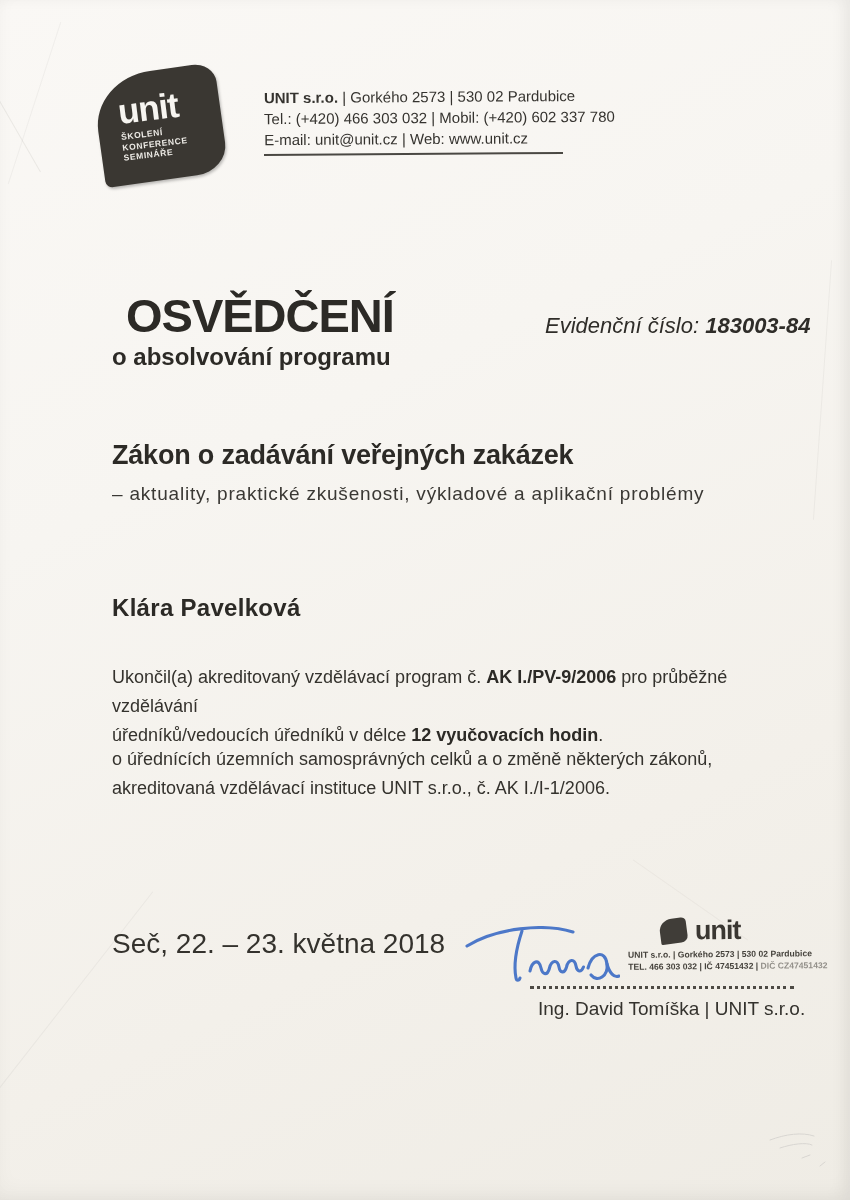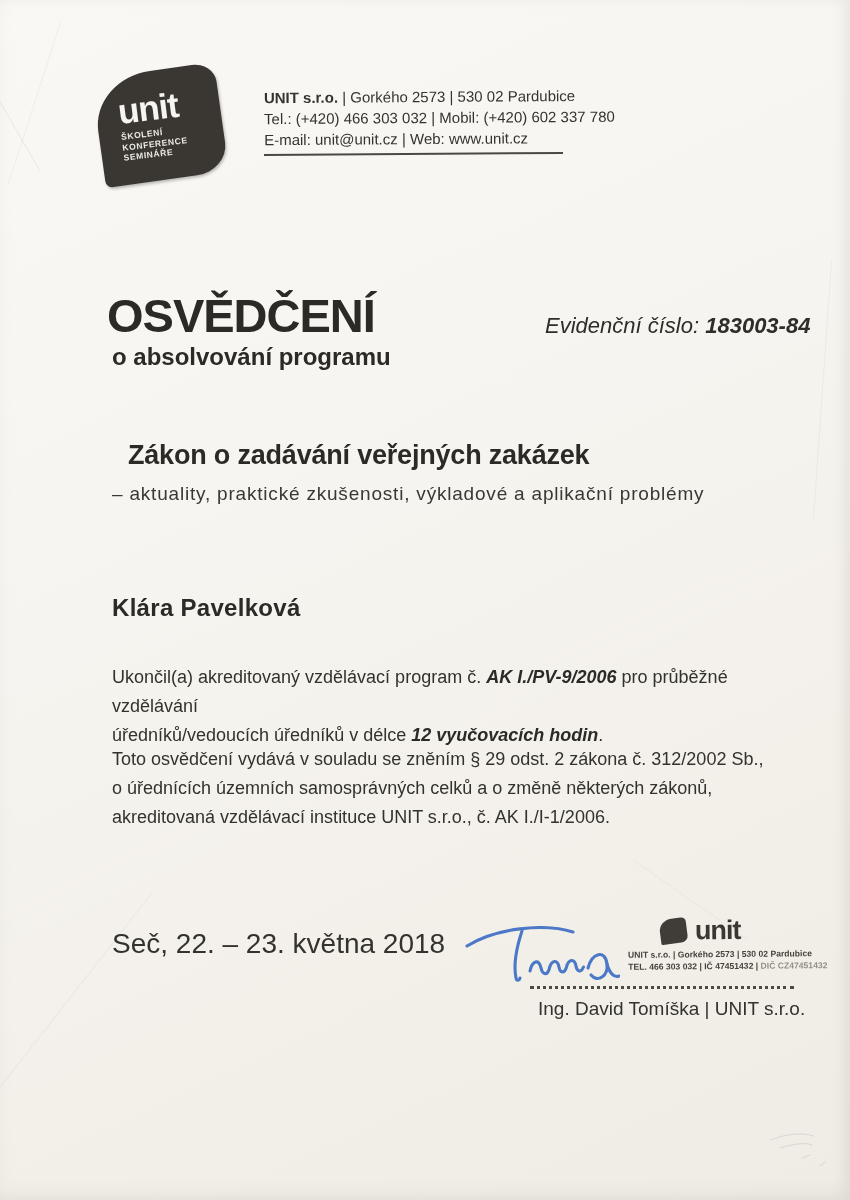--- a/index.html
+++ b/index.html
@@ -31,37 +31,37 @@
   }
   .logo-inner{position:absolute;left:22px;top:20px;transform:rotate(1deg);}
   .logo-brand{color:#f7f5f1;font-weight:700;font-size:35px;line-height:33px;letter-spacing:-1px;}
   .logo-tagline{margin-top:4px;color:#eceae5;font-size:8.5px;font-weight:700;letter-spacing:0.6px;line-height:10.5px;}
 
   
   .header-block{position:absolute;left:264px;top:86px;font-size:15px;line-height:21px;color:#35332f;transform:rotate(-0.4deg);}
   .header-sep{position:absolute;left:264px;top:153px;width:299px;height:2px;background:#4a4843;transform:rotate(-0.4deg);}
 
   
-  .doc-title{position:absolute;left:107px;top:288px;font-size:47px;font-weight:800;letter-spacing:-1px;color:#2c2a26;}
+  .doc-title{position:absolute;left:126px;top:288px;font-size:47px;font-weight:800;letter-spacing:-1px;color:#2c2a26;}
   .doc-subtitle{position:absolute;left:112px;top:343px;font-size:24px;font-weight:700;color:#2c2a26;}
   .evidence{position:absolute;left:545px;top:313px;font-size:22px;font-style:italic;color:#2f2d29;}
   .evidence b{font-weight:700;}
 
   
-  .program-title{position:absolute;left:128px;top:440px;font-size:27px;font-weight:700;letter-spacing:-0.2px;color:#2c2a26;}
+  .program-title{position:absolute;left:112px;top:440px;font-size:27px;font-weight:700;letter-spacing:-0.2px;color:#2c2a26;}
   .program-sub{position:absolute;left:112px;top:478px;font-size:19px;line-height:31px;letter-spacing:0.8px;color:#3a3834;}
 
   
   .recipient{position:absolute;left:112px;top:594px;font-size:24px;font-weight:700;letter-spacing:0.3px;color:#2c2a26;}
 
   
   .para{position:absolute;left:112px;font-size:18px;line-height:29px;color:#34322d;}
   .p1{top:663px;width:660px;}
   .p2{top:745px;width:660px;}
-  .para b{font-weight:700;color:#2c2a26;font-style:italic;}
+  .para b{font-weight:700;color:#2c2a26;}
 
   
   .date-place{position:absolute;left:112px;top:928px;font-size:28px;color:#34322d;}
 
   .signature{position:absolute;left:462px;top:916px;width:158px;height:82px;}
 
   .stamp{position:absolute;left:628px;top:915px;width:200px;transform:rotate(-0.5deg);}
   .stamp-brand-row{display:flex;align-items:center;gap:8px;margin-left:32px;}
   .stamp-icon{width:27px;height:25px;background:#403d38;border-radius:48% 18% 26% 6%;transform:rotate(-7deg);}
   .stamp-brand{font-size:27px;font-weight:700;letter-spacing:-1px;color:#3a3732;}
@@ -114,21 +114,20 @@
   </div>
 
   <div class="recipient">Klára Pavelková</div>
 
   <div class="para p1">
     <div><span>Ukončil(a) akreditovaný vzdělávací program č. </span><b>AK I./PV-9/2006</b><span> pro průběžné vzdělávání</span></div>
     <div><span>úředníků/vedoucích úředníků v délce </span><b>12 vyučovacích hodin</b><span>.</span></div>
   </div>
 
   <div class="para p2">
-    <div>Toto osvědčení vydává v souladu se zněním § 29 odst. 2 zákona č. 312/2002 Sb.,</div>
     <div>o úřednících územních samosprávných celků a o změně některých zákonů,</div>
     <div>akreditovaná vzdělávací instituce UNIT s.r.o., č. AK I./I-1/2006.</div>
   </div>
 
   <div class="date-place">Seč, 22. – 23. května 2018</div>
 
   <svg class="signature" viewBox="0 0 158 82" fill="none">
     <g stroke="#3f6ec6" stroke-width="3.1" stroke-linecap="round" stroke-linejoin="round" opacity="0.92">
       <path d="M5 30 C 34 12, 82 7, 111 16"></path>
       <path d="M60 15 C 55 30, 51 47, 54 62 C 54.5 65, 57 65, 58 62"></path>

